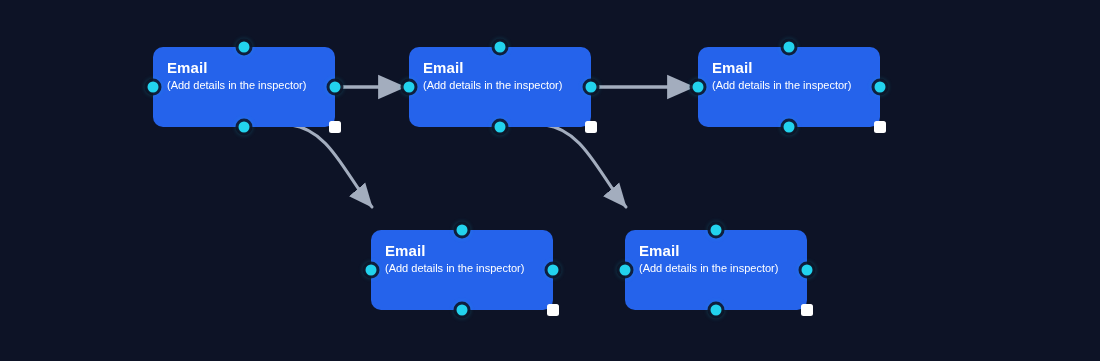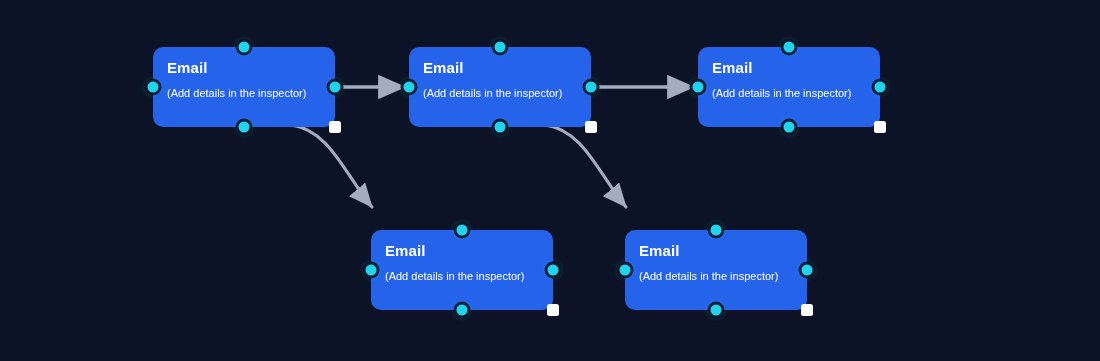--- a/index.html
+++ b/index.html
@@ -36,21 +36,21 @@
     font-weight: bold;
     line-height: 17px;
     letter-spacing: 0.1px;
     margin: 0;
   }
   .node-subtitle {
     color: #ffffff;
     font-size: 11px;
     font-weight: normal;
     line-height: 14px;
-    margin: 10px 0 0 0;
+    margin: 2px 0 0 0;
     white-space: nowrap;
   }
   .port {
     position: absolute;
     width: 11px;
     height: 11px;
     border-radius: 50%;
     background: #22d3ee;
     box-shadow: 0 0 0 3px rgba(13,19,38,0.88), 0 0 5px 2px rgba(34,211,238,0.35);
   }

